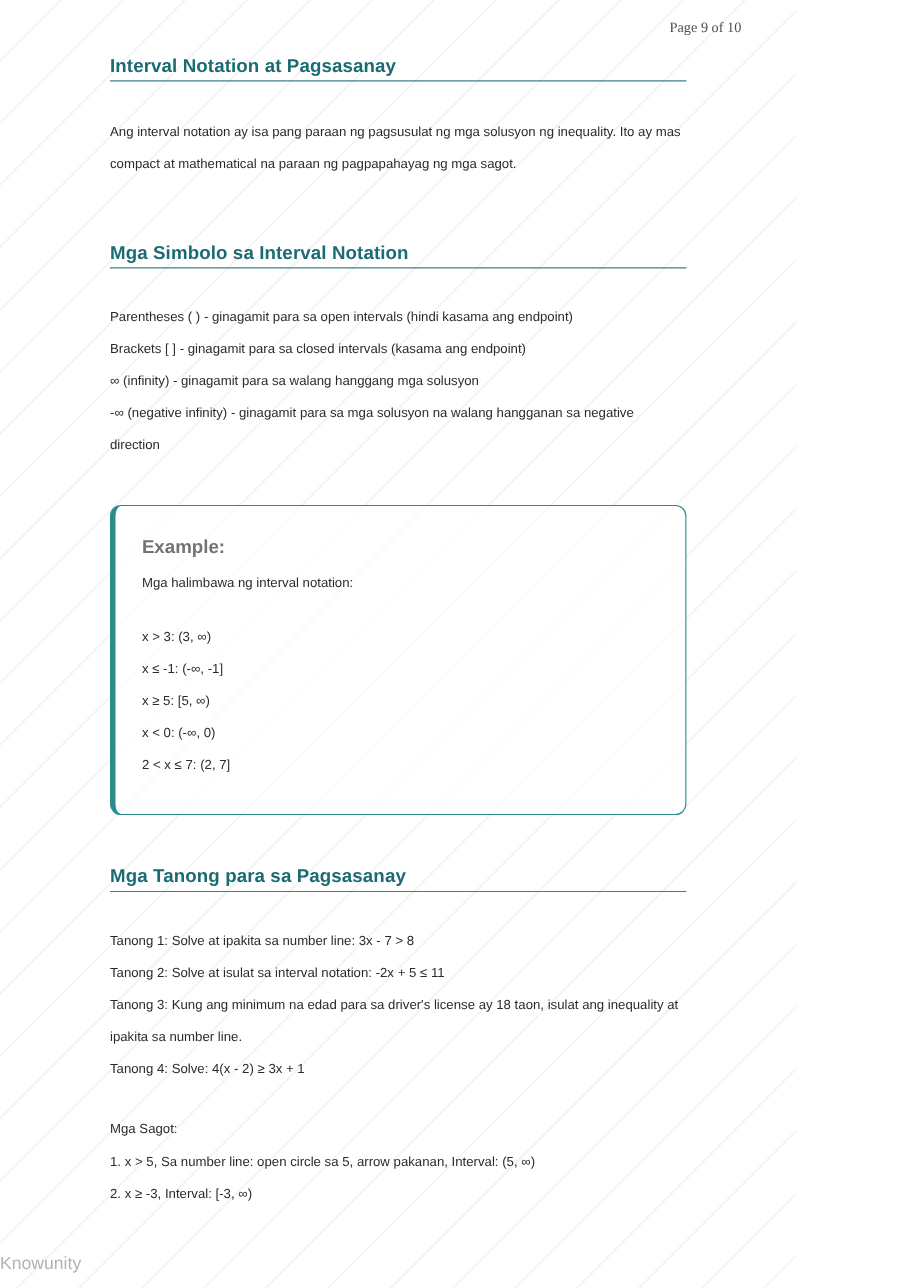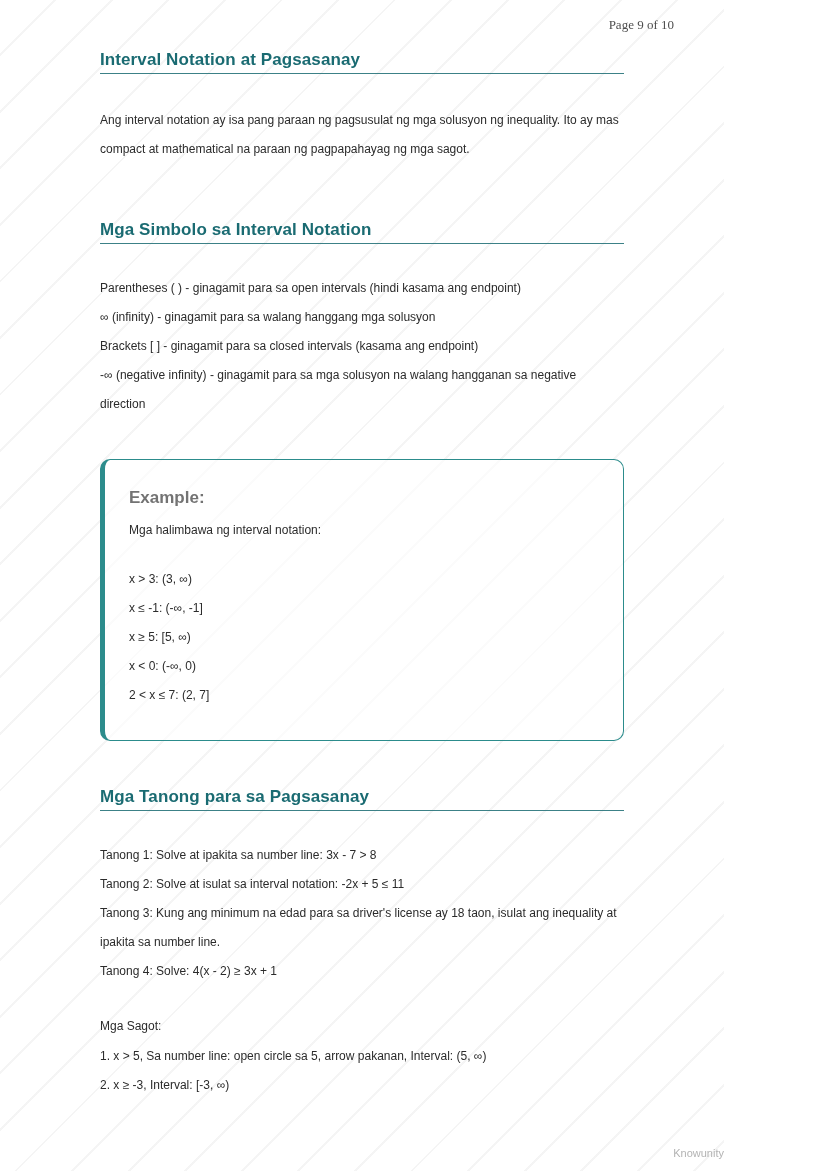--- a/index.html
+++ b/index.html
@@ -84,43 +84,43 @@
   .example-items .body-line { line-height: 29px; }
 
   .answers-label { margin-top: 26px; }
   .answers { margin-top: 1px; }
 
   .footer {
     position: absolute;
     left: 0;
     right: 0;
     bottom: 12px;
-    text-align: right;
+    text-align: left;
     color: #b3b3b3;
-    font-size: 11px;
+    font-size: 16px;
   }
 </style>
 </head>
 <body>
 
 <div class="page">
   <div class="stripes"></div>
 
   <div class="page-indicator">Page 9 of 10</div>
 
   <div class="content">
 
     <h2 class="section-heading">Interval Notation at Pagsasanay</h2>
     <p class="body-text intro">Ang interval notation ay isa pang paraan ng pagsusulat ng mga solusyon ng inequality. Ito ay mas compact at mathematical na paraan ng pagpapahayag ng mga sagot.</p>
 
     <h2 class="section-heading mt">Mga Simbolo sa Interval Notation</h2>
     <div class="body-block">
       <p class="body-line">Parentheses ( ) - ginagamit para sa open intervals (hindi kasama ang endpoint)</p>
+      <p class="body-line">Brackets [ ] - ginagamit para sa closed intervals (kasama ang endpoint)</p>
       <p class="body-line">∞ (infinity) - ginagamit para sa walang hanggang mga solusyon</p>
-      <p class="body-line">Brackets [ ] - ginagamit para sa closed intervals (kasama ang endpoint)</p>
       <p class="body-line">-∞ (negative infinity) - ginagamit para sa mga solusyon na walang hangganan sa negative direction</p>
     </div>
 
     <div class="example-box">
       <div class="example-title">Example:</div>
       <p class="body-line example-intro">Mga halimbawa ng interval notation:</p>
       <div class="example-items">
         <p class="body-line">x &gt; 3: (3, ∞)</p>
         <p class="body-line">x ≤ -1: (-∞, -1]</p>
         <p class="body-line">x ≥ 5: [5, ∞)</p>

